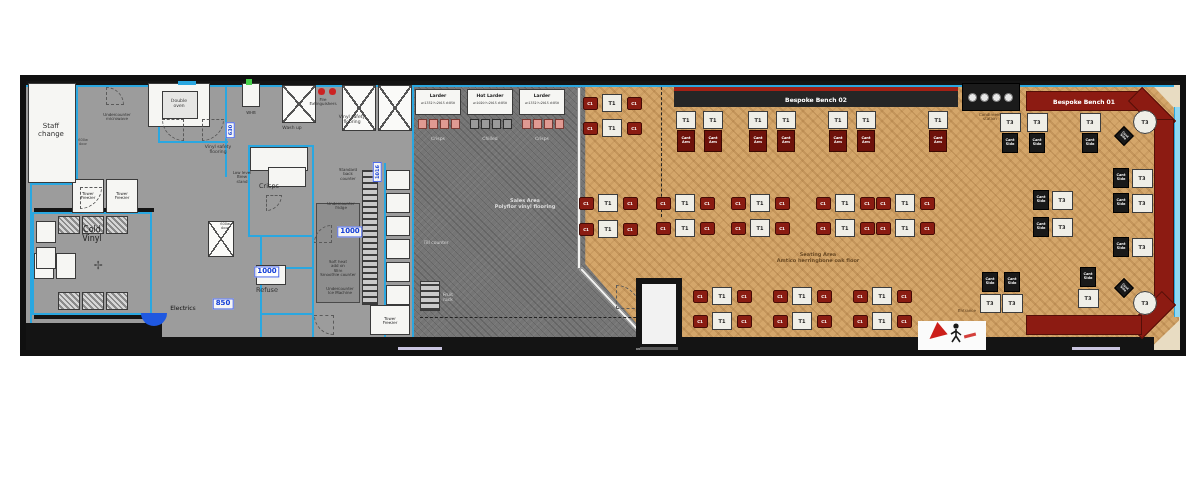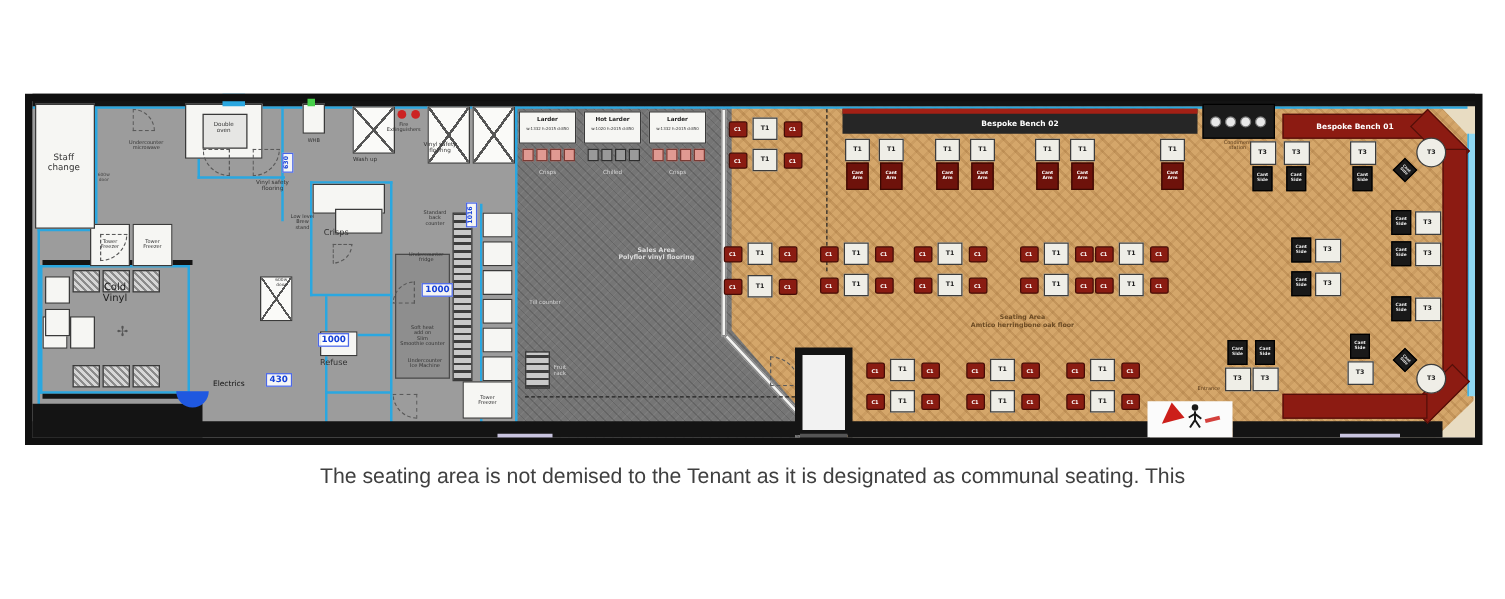--- a/index.html
+++ b/index.html
@@ -247,21 +247,21 @@
 Polyflor vinyl flooring</div>
       <div class="abs ann" style="left: 428px; top: 222px; font-size: 4.5px; color: rgb(216, 216, 216); transform: translate(-50%, -50%);">Fruit
 rack</div>
       <div class="abs ann" style="left: 798px; top: 183px; font-size: 5px; color: rgb(107, 74, 35); transform: translate(-50%, -50%); font-weight: bold;">Seating Area
 Amtico herringbone oak floor</div>
       <div class="abs ann" style="left: 970px; top: 42px; font-size: 4px; color: rgb(90, 60, 28); transform: translate(-50%, -50%);">Condiment
 station</div>
       <div class="abs ann" style="left: 947px; top: 236px; font-size: 4px; color: rgb(90, 60, 28); transform: translate(-50%, -50%);">Entrance</div>
       <div class="abs ann dim" style="left: 330px; top: 157px; font-size: 7px; transform: translate(-50%, -50%);">1000</div>
       <div class="abs ann dim" style="left: 247px; top: 197px; font-size: 7px; transform: translate(-50%, -50%);">1000</div>
-      <div class="abs ann dim" style="left: 203px; top: 229px; font-size: 7px; transform: translate(-50%, -50%);">430</div>
+      <div class="abs ann dim" style="left: 203px; top: 229px; font-size: 7px; transform: translate(-50%, -50%);">850</div>
       <div class="abs ann dim" style="left: 210px; top: 55px; font-size: 5px; transform: translate(-50%, -50%) rotate(-90deg);">630</div>
       <div class="abs ann dim" style="left: 357px; top: 97px; font-size: 5px; transform: translate(-50%, -50%) rotate(-90deg);">1016</div>
       <div class="abs wbox" style="left: 395px; top: 14px; width: 46px; height: 26px;"></div>
       <div class="abs ann" style="left: 418px; top: 21px; font-size: 4.5px; color: rgb(34, 34, 34); font-weight: bold;">Larder</div>
       <div class="abs ann" style="left: 418px; top: 29px; font-size: 3.2px; color: rgb(51, 51, 51);">w:1332 h:2015 d:850</div>
       <div class="abs basket" style="left: 398px; top: 44px; width: 9px; height: 10px;"></div>
       <div class="abs basket" style="left: 409px; top: 44px; width: 9px; height: 10px;"></div>
       <div class="abs basket" style="left: 420px; top: 44px; width: 9px; height: 10px;"></div>
       <div class="abs basket" style="left: 431px; top: 44px; width: 9px; height: 10px;"></div>
       <div class="abs ann" style="left: 418px; top: 64px; font-size: 4.5px; color: rgb(216, 216, 216);">Crisps</div>
@@ -391,15 +391,14 @@
 Side</div>
       <div class="abs tbl round" style="left: 1113px; top: 35px; width: 24px; height: 24px; font-size: 5px;">T3</div>
       <div class="abs blockside" style="left: 1097px; top: 54px; width: 14px; height: 14px; font-size: 3px; transform: rotate(45deg);">Cant
 Side</div>
       <div class="abs tbl round" style="left: 1113px; top: 216px; width: 24px; height: 24px; font-size: 5px;">T3</div>
       <div class="abs blockside" style="left: 1097px; top: 206px; width: 14px; height: 14px; font-size: 3px; transform: rotate(45deg);">Cant
 Side</div>
     </div>
 
   <div class="abs" id="caption">
-    <div>The seating area is not demised to the Tenant as it is designated as communal seating. This</div>
   </div>
 </div>
 
 </body></html>

